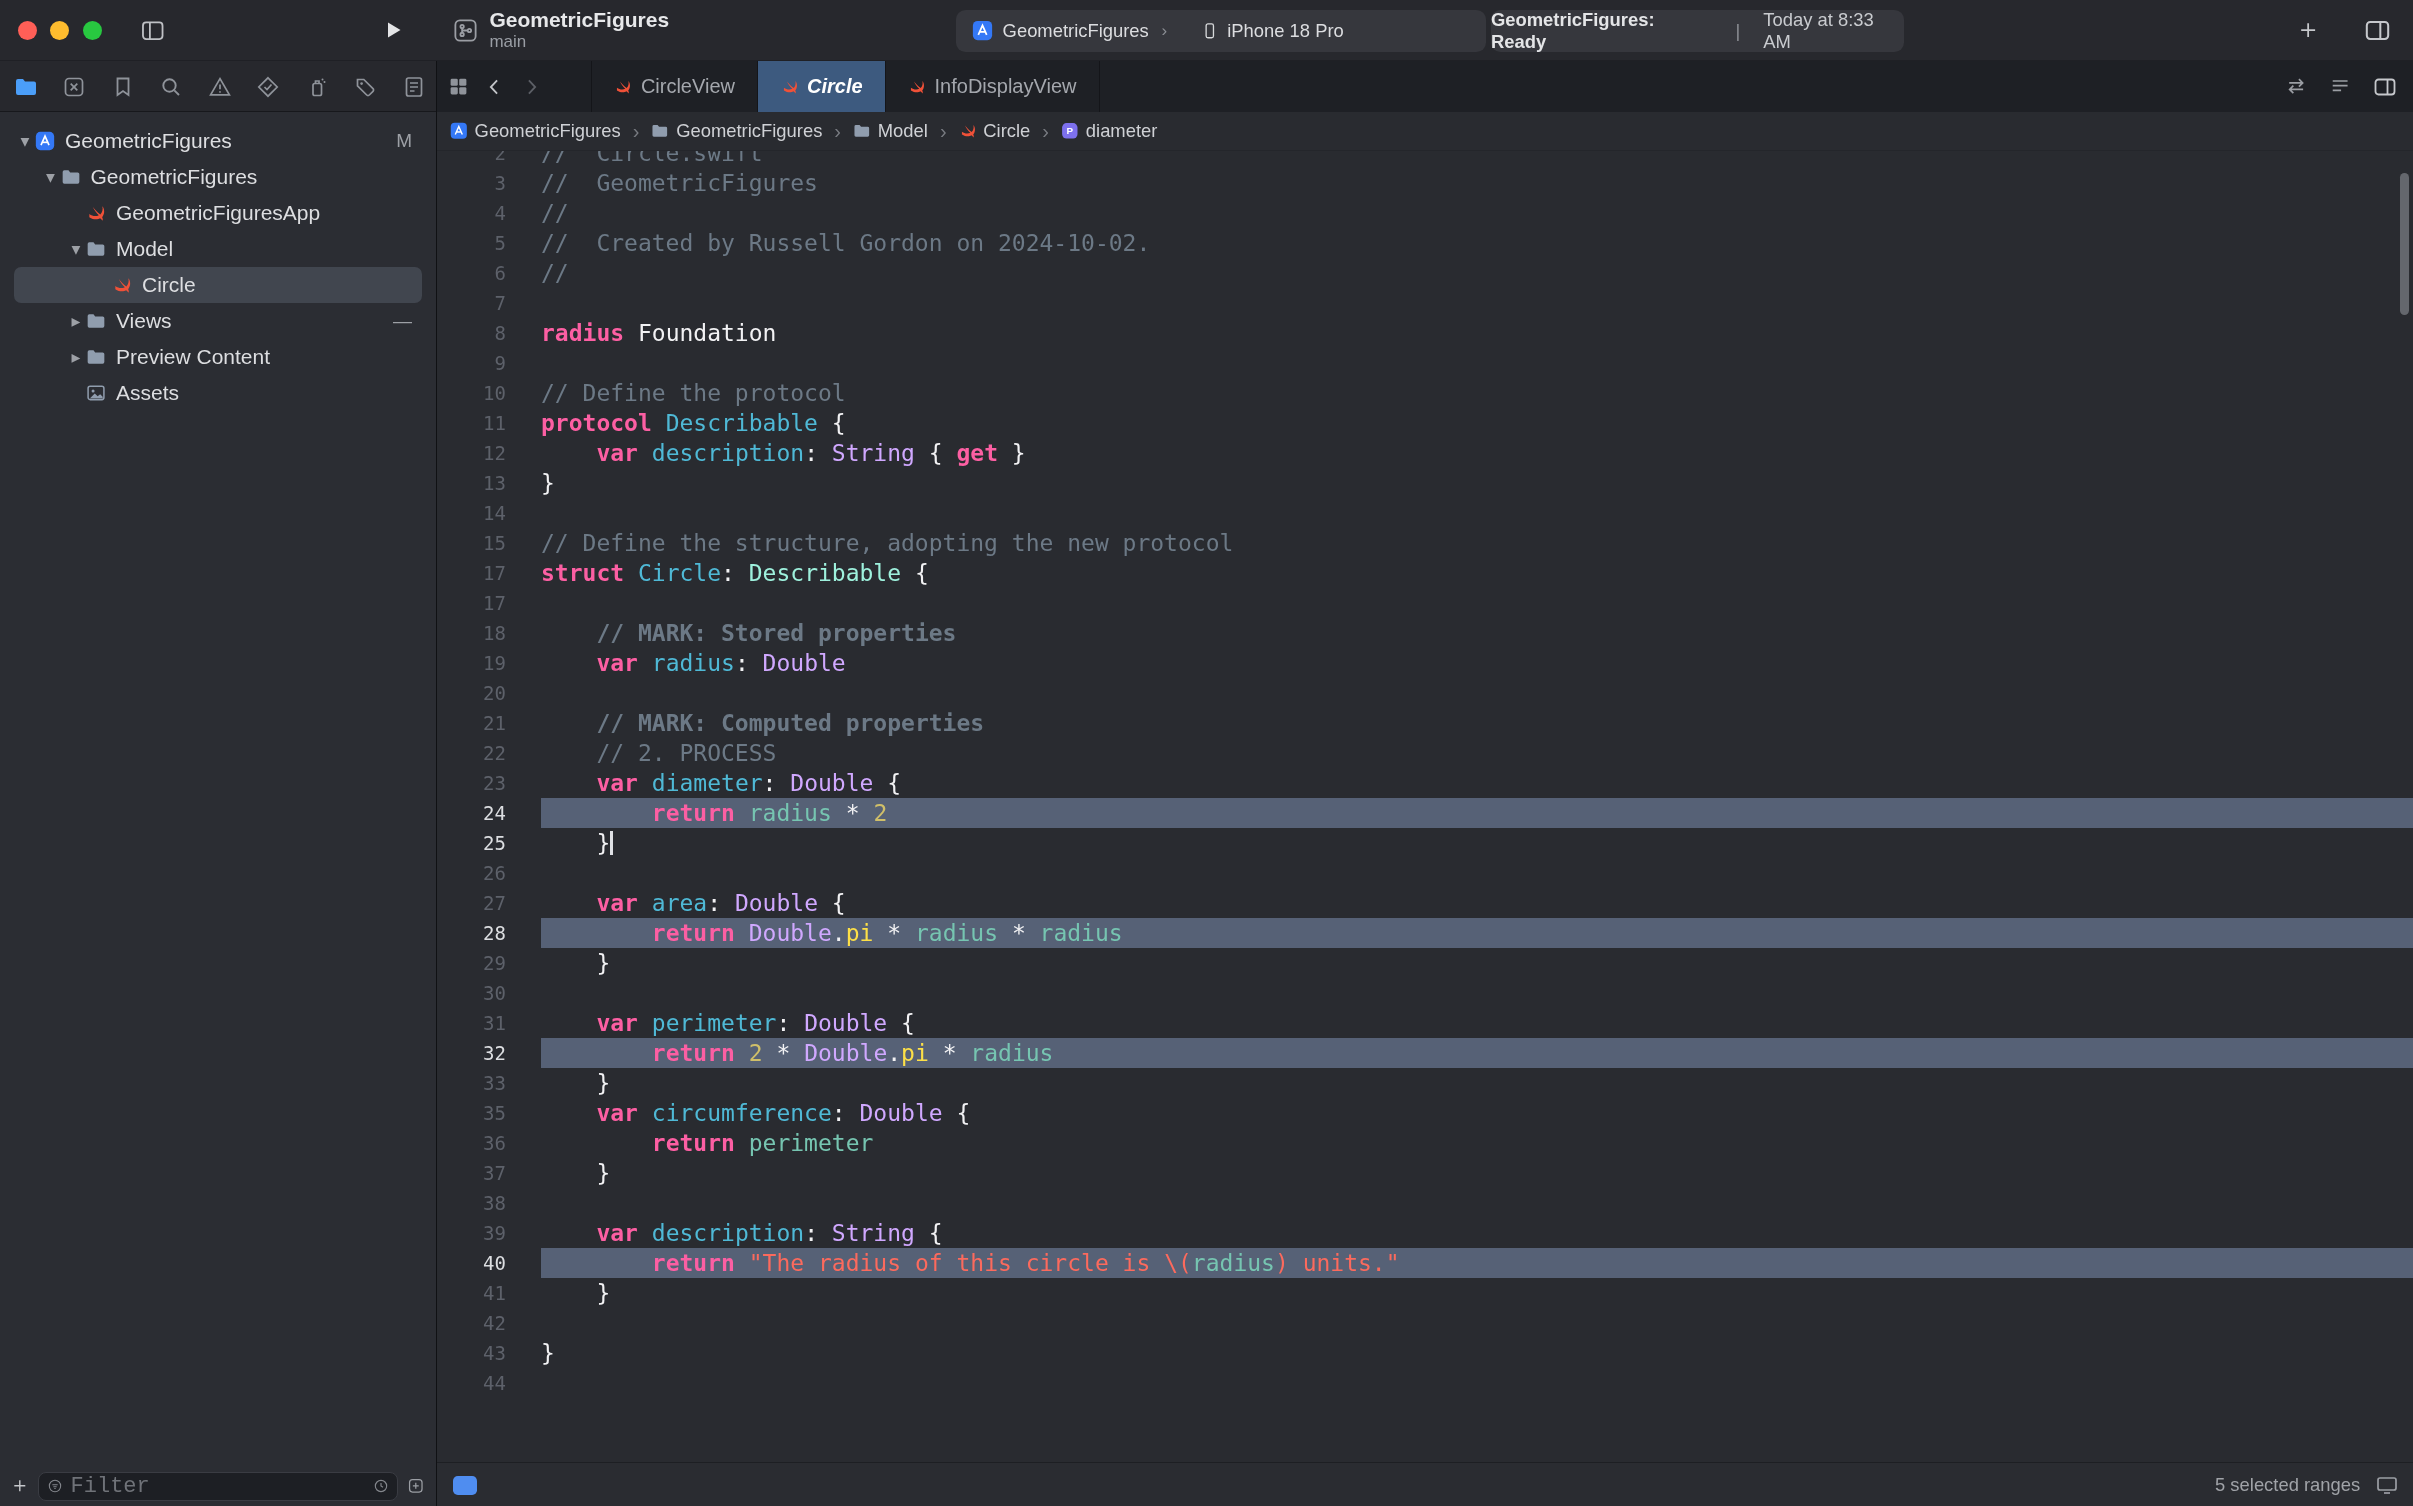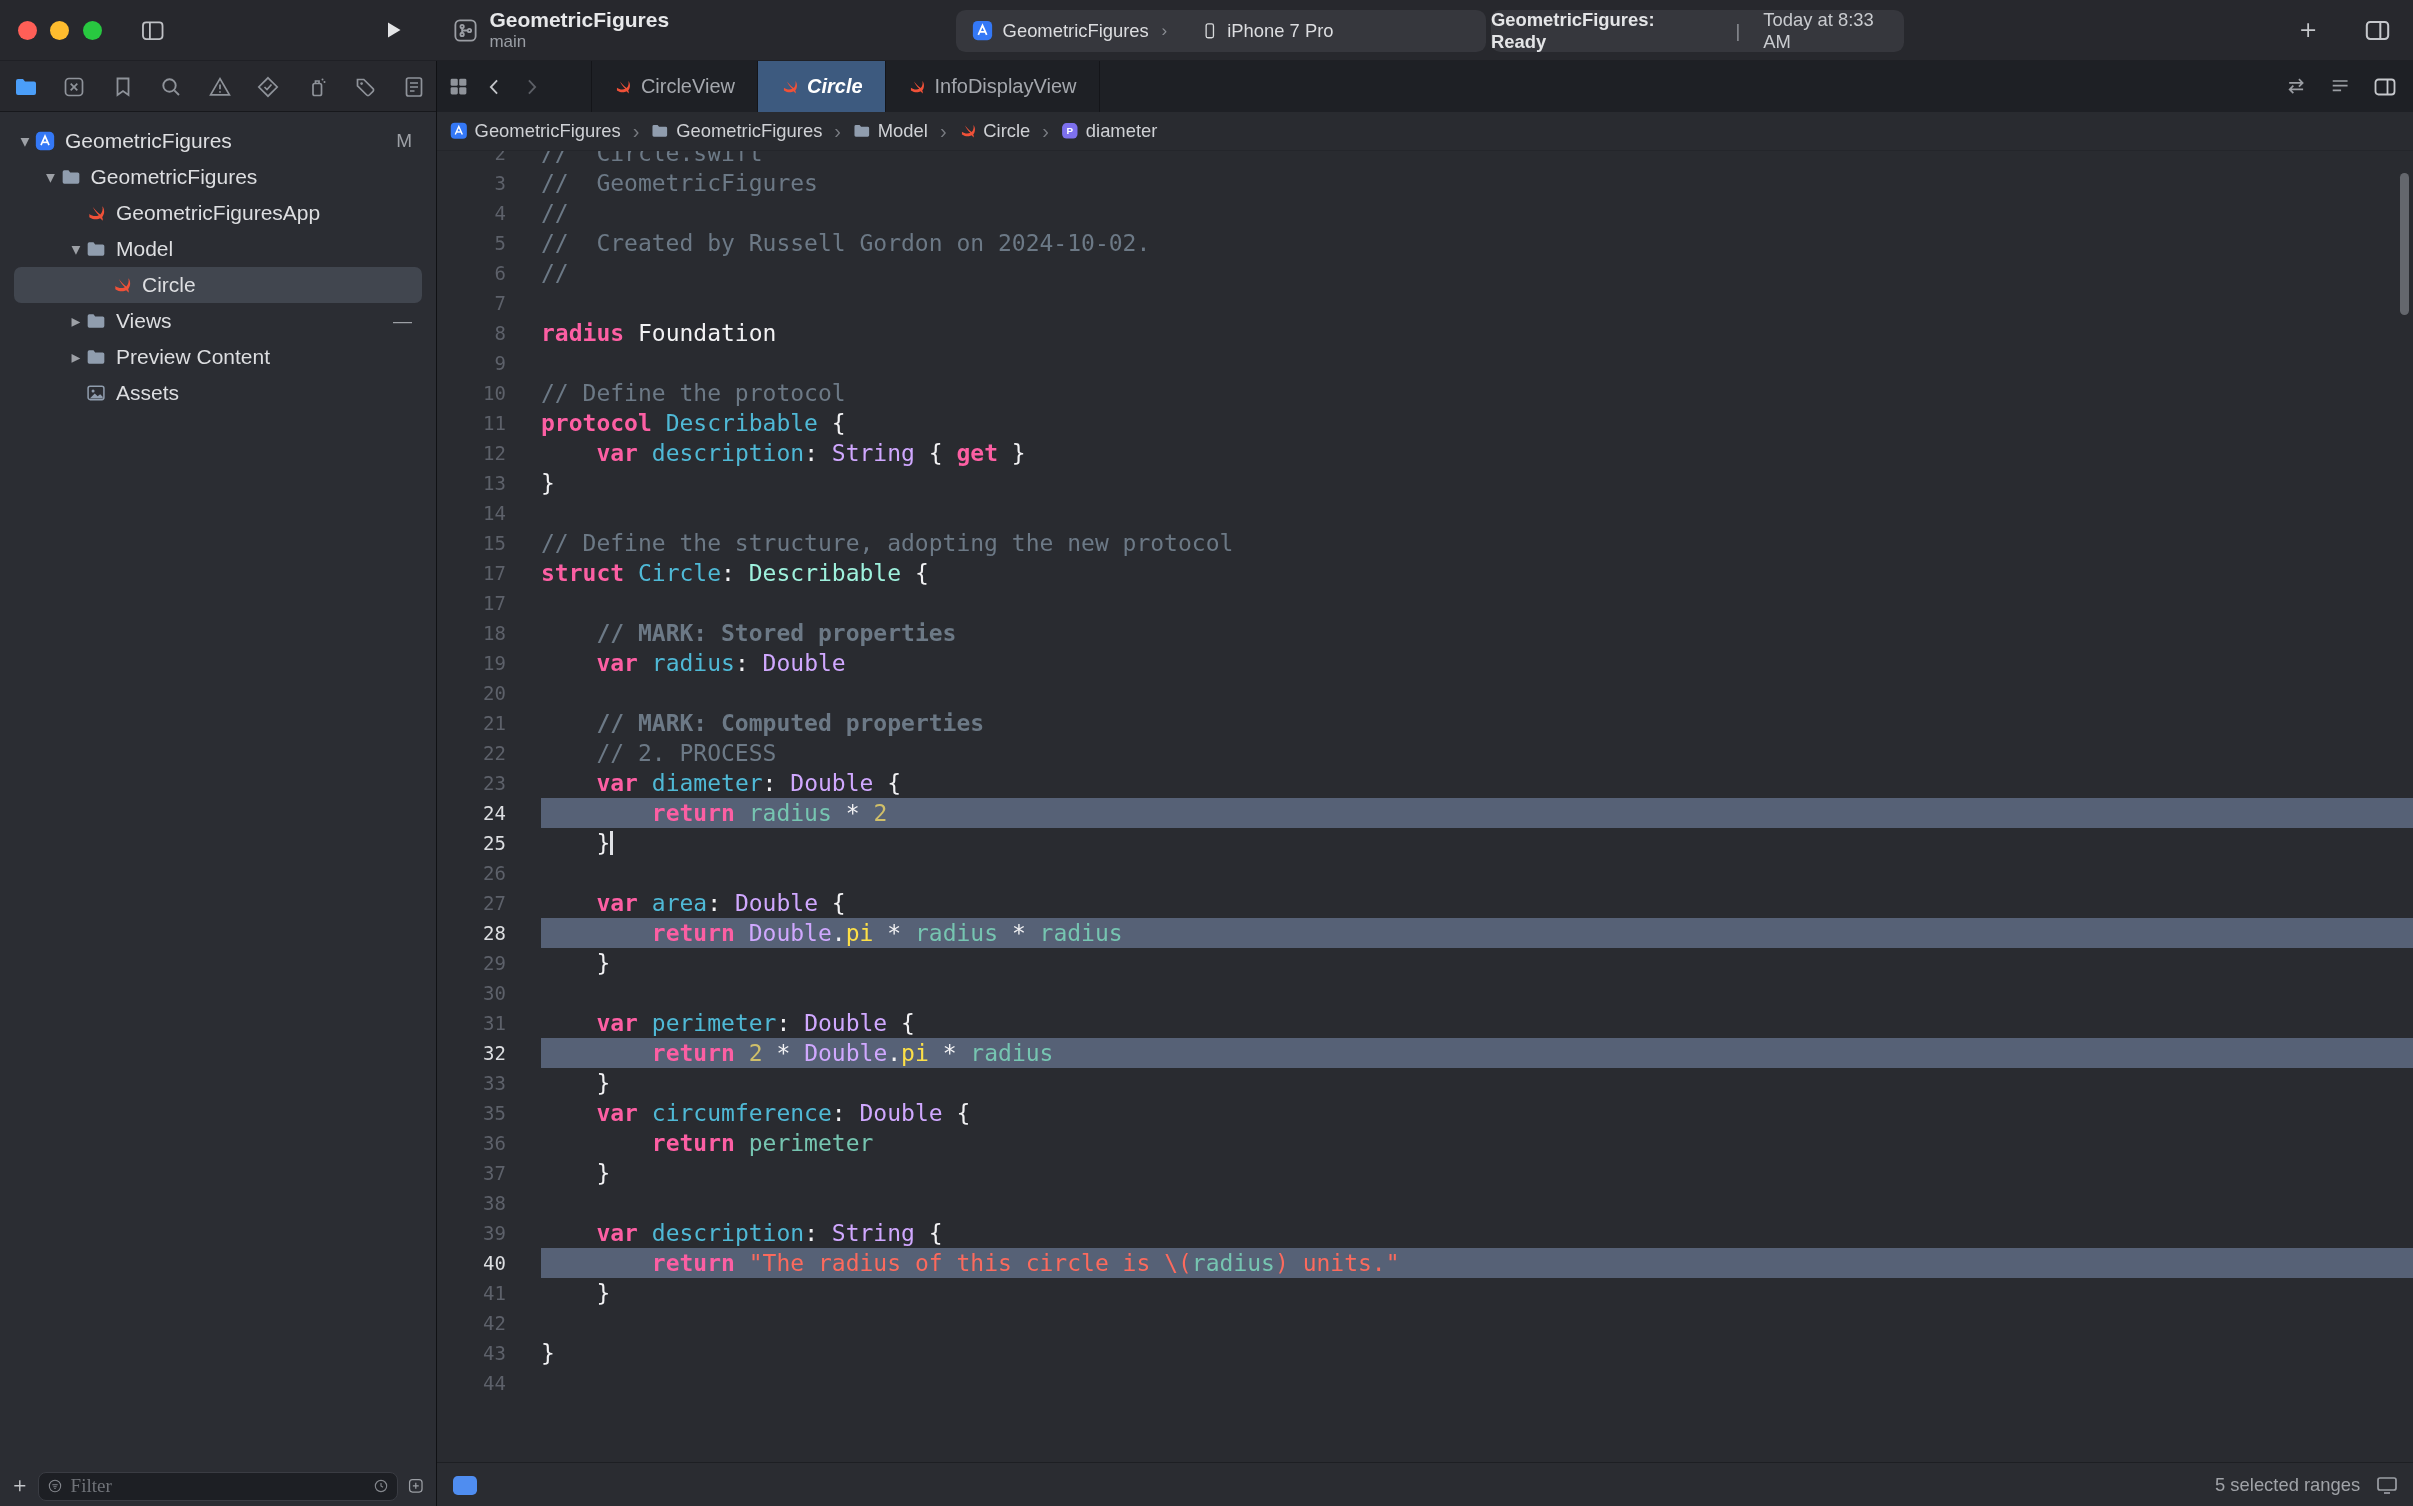--- a/index.html
+++ b/index.html
@@ -49,21 +49,21 @@
   
   #sidebar{position:absolute;left:0;top:112px;width:436px;bottom:0;background:#2b2d33}
   #tree{position:absolute;top:0;left:0;right:0;bottom:42px;padding:11.2px 14.4px 0;overflow:hidden}
   .trow{height:36px;display:flex;align-items:center;border-radius:7.2px;font-size:21px;color:#dddee1}
   .trow.sel{background:#41464f}
   .chev{width:21px;text-align:center;color:#9da0a6;font-size:17.6px;flex:0 0 21px}
   .tlabel{margin-left:9.6px;white-space:nowrap}
   .badge{margin-left:auto;margin-right:9.6px;color:#9da0a6;font-size:19px}
   #filterbar{position:absolute;left:0;right:0;bottom:0;height:42px;display:flex;align-items:center;padding:0 11.2px;gap:9.6px;background:#2b2d33}
   #filterfield{flex:1;height:29px;background:#1d1f24;border:0.8px solid #3a3c43;border-radius:8px;display:flex;align-items:center;padding:0 8px;gap:7.2px}
-  #filterinput{background:transparent;border:none;outline:none;color:#84cc16;font-size:19px;flex:1;font-family:Liberation Serif, serif;min-width:0}
+  #filterinput{background:transparent;border:none;outline:none;color:#84cc16;font-size:22px;flex:1;font-family:Liberation Mono, monospace;min-width:0}
   #filterinput::placeholder{color:#6f7278}
 
   
   #editor{position:absolute;left:436px;top:112px;right:0;bottom:0;background:#292b30;border-left:0.8px solid #101114}
   #jumpbar{position:absolute;left:0;top:0;right:0;height:39px;background:#292b30;display:flex;align-items:center;padding-left:12.8px;gap:8px;font-size:18.4px;color:#cfd1d5;border-bottom:0.8px solid #24262b}
   .bcitem{display:flex;align-items:center;gap:7.2px}
   .bcsep{color:#787b81;font-size:20px;margin:0 4px}
   #code{position:absolute;left:0;right:0;top:39px;bottom:45px;overflow:hidden}
   #codelines{margin-top:-12.8px}
   .crow{height:30px;display:flex;align-items:center;font-family:"DejaVu Sans Mono",monospace;font-size:23px}
@@ -134,21 +134,21 @@
         </svg>
       </span>
     <span>GeometricFigures</span>
     <span class="schemesep">›</span>
     <span class="devicegrp">
       <span class="svgicon ic22">
           <svg viewBox="0 0 24 24">
             <rect x="7" y="2.5" width="10" height="19" rx="2.5" fill="none" stroke="#d8dadc" stroke-width="1.8"></rect>
           </svg>
         </span>
-      <span>iPhone 7 Pro</span>
+      <span>iPhone 18 Pro</span>
     </span>
   </div>
 
   <div id="statuspill" class="pill">
     <span class="stmain">GeometricFigures: Ready</span>
     <span class="stsep">|</span>
     <span class="sttime">Today at 8:33 AM</span>
   </div>
 
   <span id="addbtn" class="svgicon ic28">

